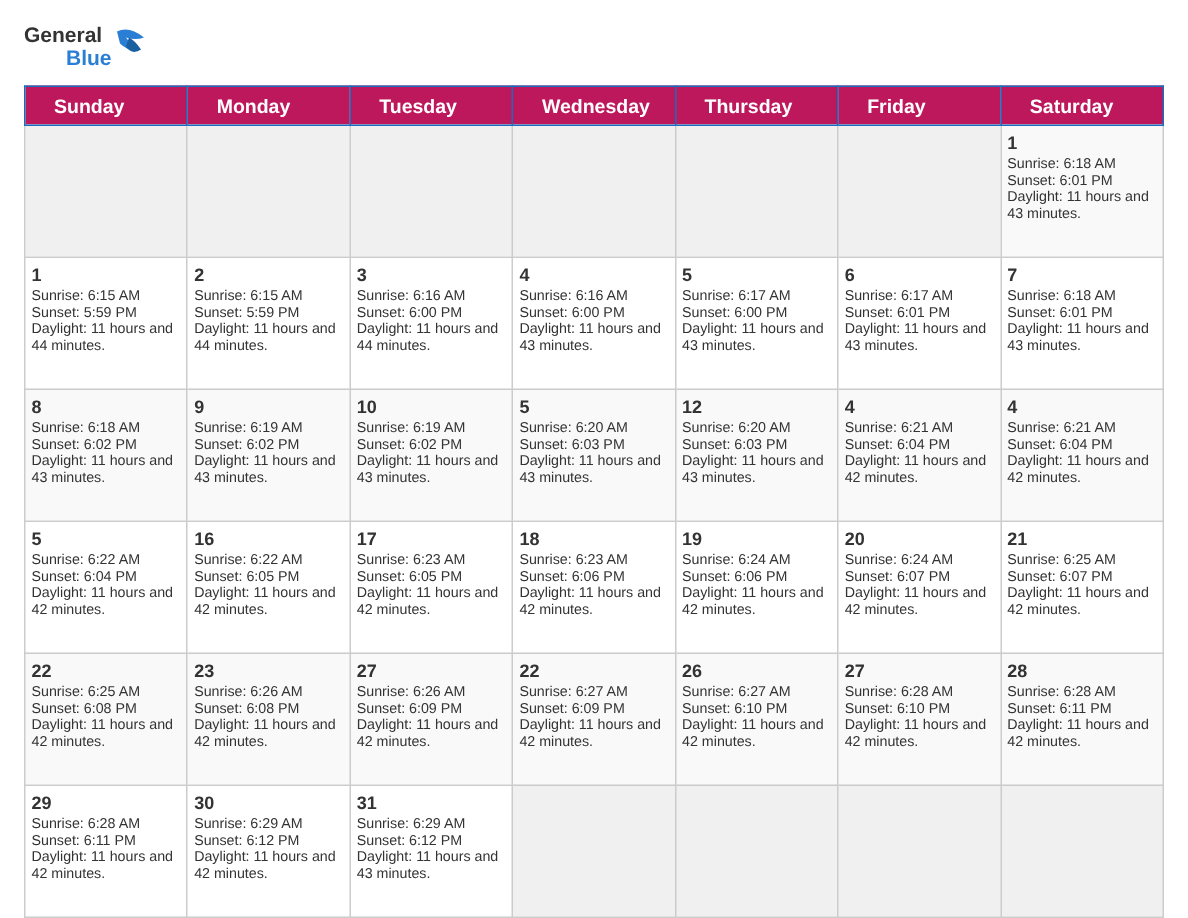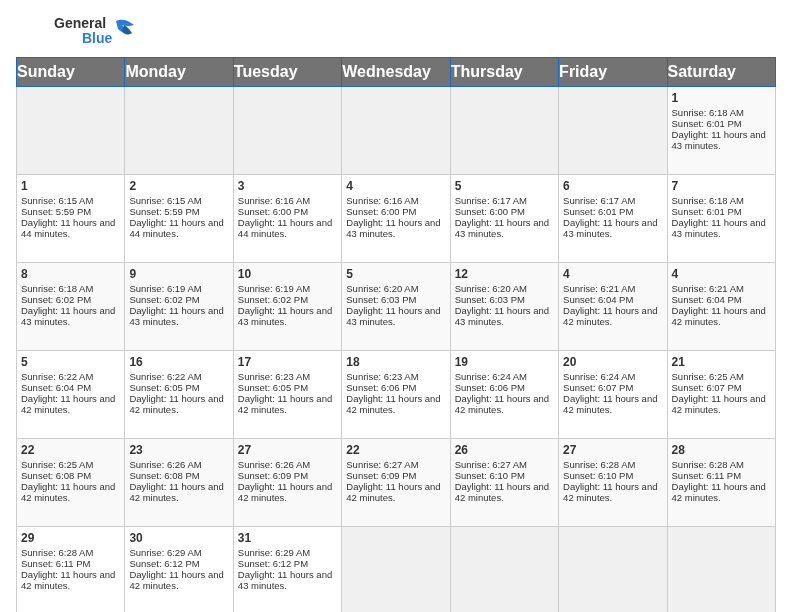--- a/index.html
+++ b/index.html
@@ -35,25 +35,25 @@
     .location {
       font-size: 14px;
       color: #555;
     }
     table {
       width: 100%;
       border-collapse: collapse;
       table-layout: fixed;
     }
     thead th {
-      background-color: #737373;
+      background-color: #be185d;
       color: white;
-      font-size: 16px;
+      font-size: 13px;
       font-weight: bold;
-      padding: 5px 0;
+      padding: 5px 19px;
       text-align: left;
       border: 1px solid #1a6bbd;
     }
     tbody td {
       vertical-align: top;
       font-size: 9.5px;
       color: #333;
       padding: 4px 4px;
       border: 1px solid #ccc;
       height: 88px;
@@ -73,21 +73,21 @@
     .empty-cell {
       background-color: #f0f0f0 !important;
     }
   </style>
 </head>
 <body>
 
 <div class="container">
   <div class="header">
     <div class="logo">
-    <div style="display:flex;align-items:center;gap:2px;margin-left:38px;">
+    <div style="display:flex;align-items:center;gap:2px;">
       <div style="line-height:1.1;">
         <div style="font-size:14px;font-weight:bold;color:#333;">General</div>
         <div style="font-size:14px;font-weight:bold;color:#2a7fd4;padding-left:28px;">Blue</div>
       </div>
       <svg width="22" height="28" viewBox="0 0 22 28" xmlns="http://www.w3.org/2000/svg">
         <path d="M2,4 Q10,0 20,8 Q14,10 8,8 Q12,14 18,16 Q10,18 4,12 Z" fill="#2a7fd4"></path>
         <path d="M10,8 Q14,10 18,16 Q12,20 8,14 Z" fill="#1a5fa0"></path>
       </svg>
     </div>
   </div>

